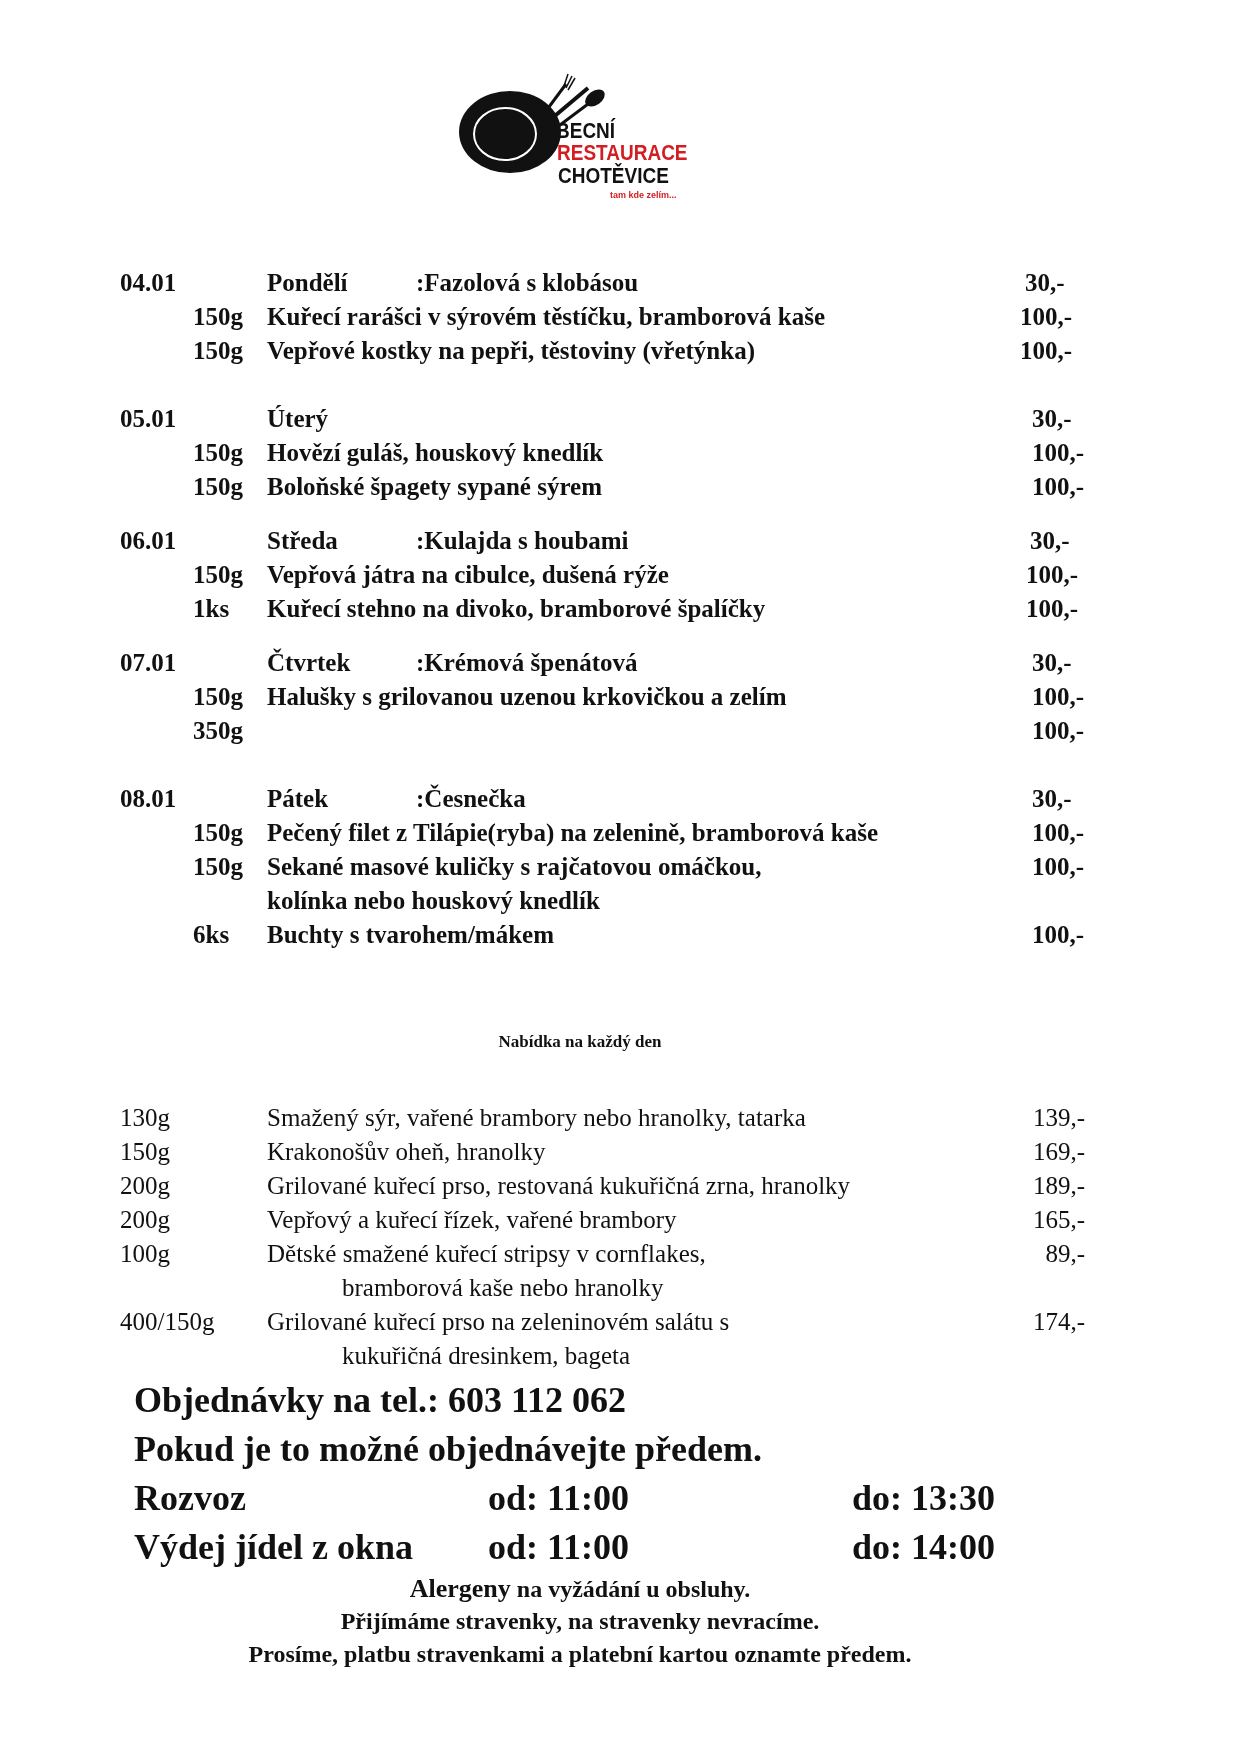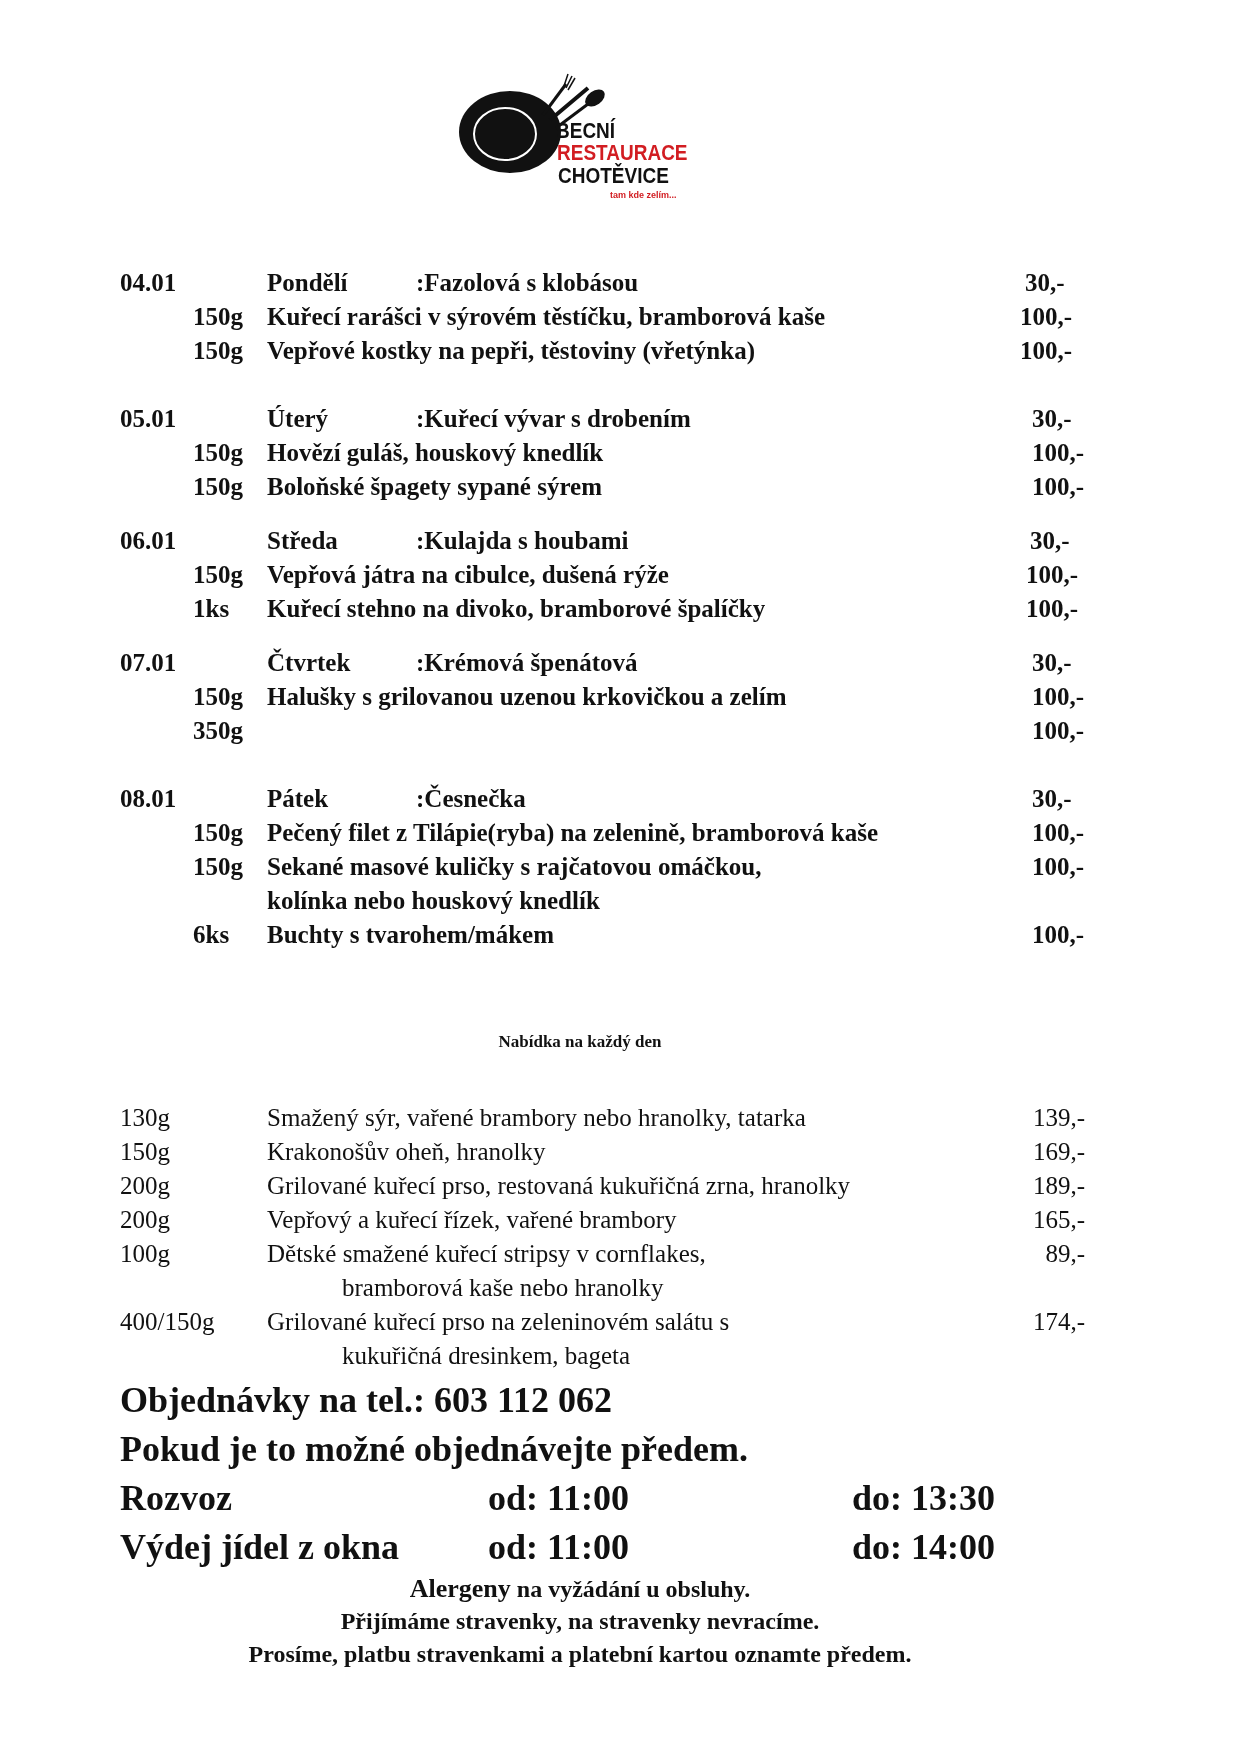--- a/index.html
+++ b/index.html
@@ -36,21 +36,21 @@
   .offer { position: absolute; left: 120px; top: 1101px; width: 1000px; font-size: 25px; font-weight: normal; }
   .orow { position: relative; height: 34px; line-height: 34px; white-space: nowrap; }
   .orow .oq { position: absolute; left: 0; }
   .orow .od { position: absolute; left: 147px; }
   .orow .op { position: absolute; left: 885px; width: 80px; text-align: right; }
   .orow .ocont { position: absolute; left: 222px; }
 
   
   .contact { position: absolute; left: 120px; top: 1376px; width: 1000px; font-weight: bold; font-size: 36px; }
   .crow { position: relative; height: 49px; line-height: 49px; white-space: nowrap; }
-  .crow .c1 { position: absolute; left: 0; font-family: Liberation Serif, serif; }
+  .crow .c1 { position: absolute; left: 14px; font-family: Liberation Serif, serif; }
   .crow .c2 { position: absolute; left: 368px; }
   .crow .c3 { position: absolute; left: 732px; }
 
   .notes { position: absolute; left: 0; width: 1160px; top: 1572px; text-align: center; font-weight: bold; font-size: 24px; }
   .notes div { height: 33px; line-height: 33px; }
   .notes .big { font-size: 26px; }
 </style>
 </head>
 <body>
 
@@ -93,21 +93,20 @@
     <div class="row">
       <span class="qty">150g</span>
       <span class="dish">Vepřové kostky na pepři, těstoviny (vřetýnka)</span>
       <span class="price" style="left:900px">100,-</span>
     </div>
     <div class="gap-lg"></div>
 
     <div class="row">
       <span class="date">05.01</span>
       <span class="dayname">Úterý</span>
-      <span class="soup">:Kuřecí vývar s drobením</span>
       <span class="price" style="left:912px">30,-</span>
     </div>
     <div class="row">
       <span class="qty">150g</span>
       <span class="dish">Hovězí guláš, houskový knedlík</span>
       <span class="price" style="left:912px">100,-</span>
     </div>
     <div class="row">
       <span class="qty">150g</span>
       <span class="dish">Boloňské špagety sypané sýrem</span>

